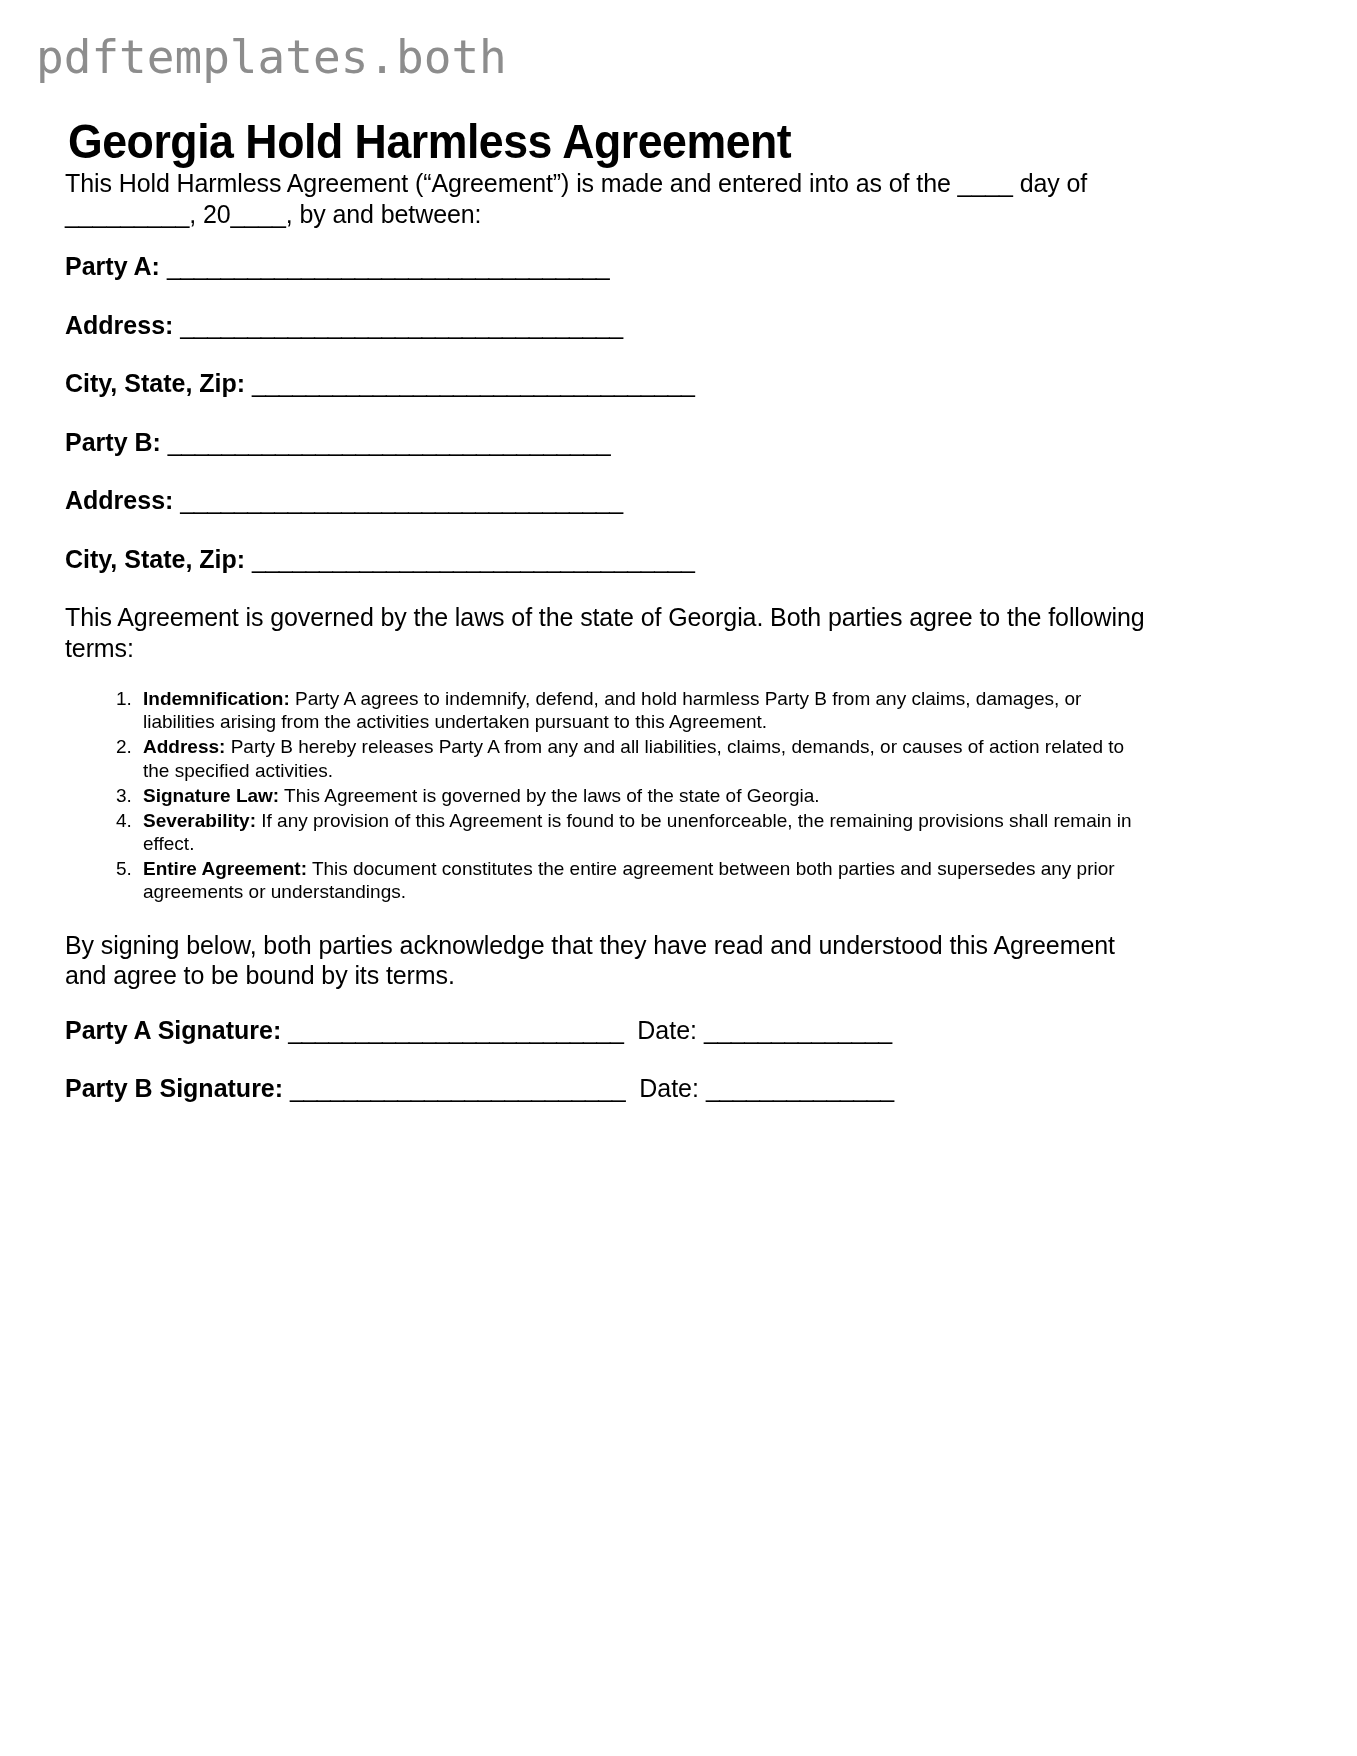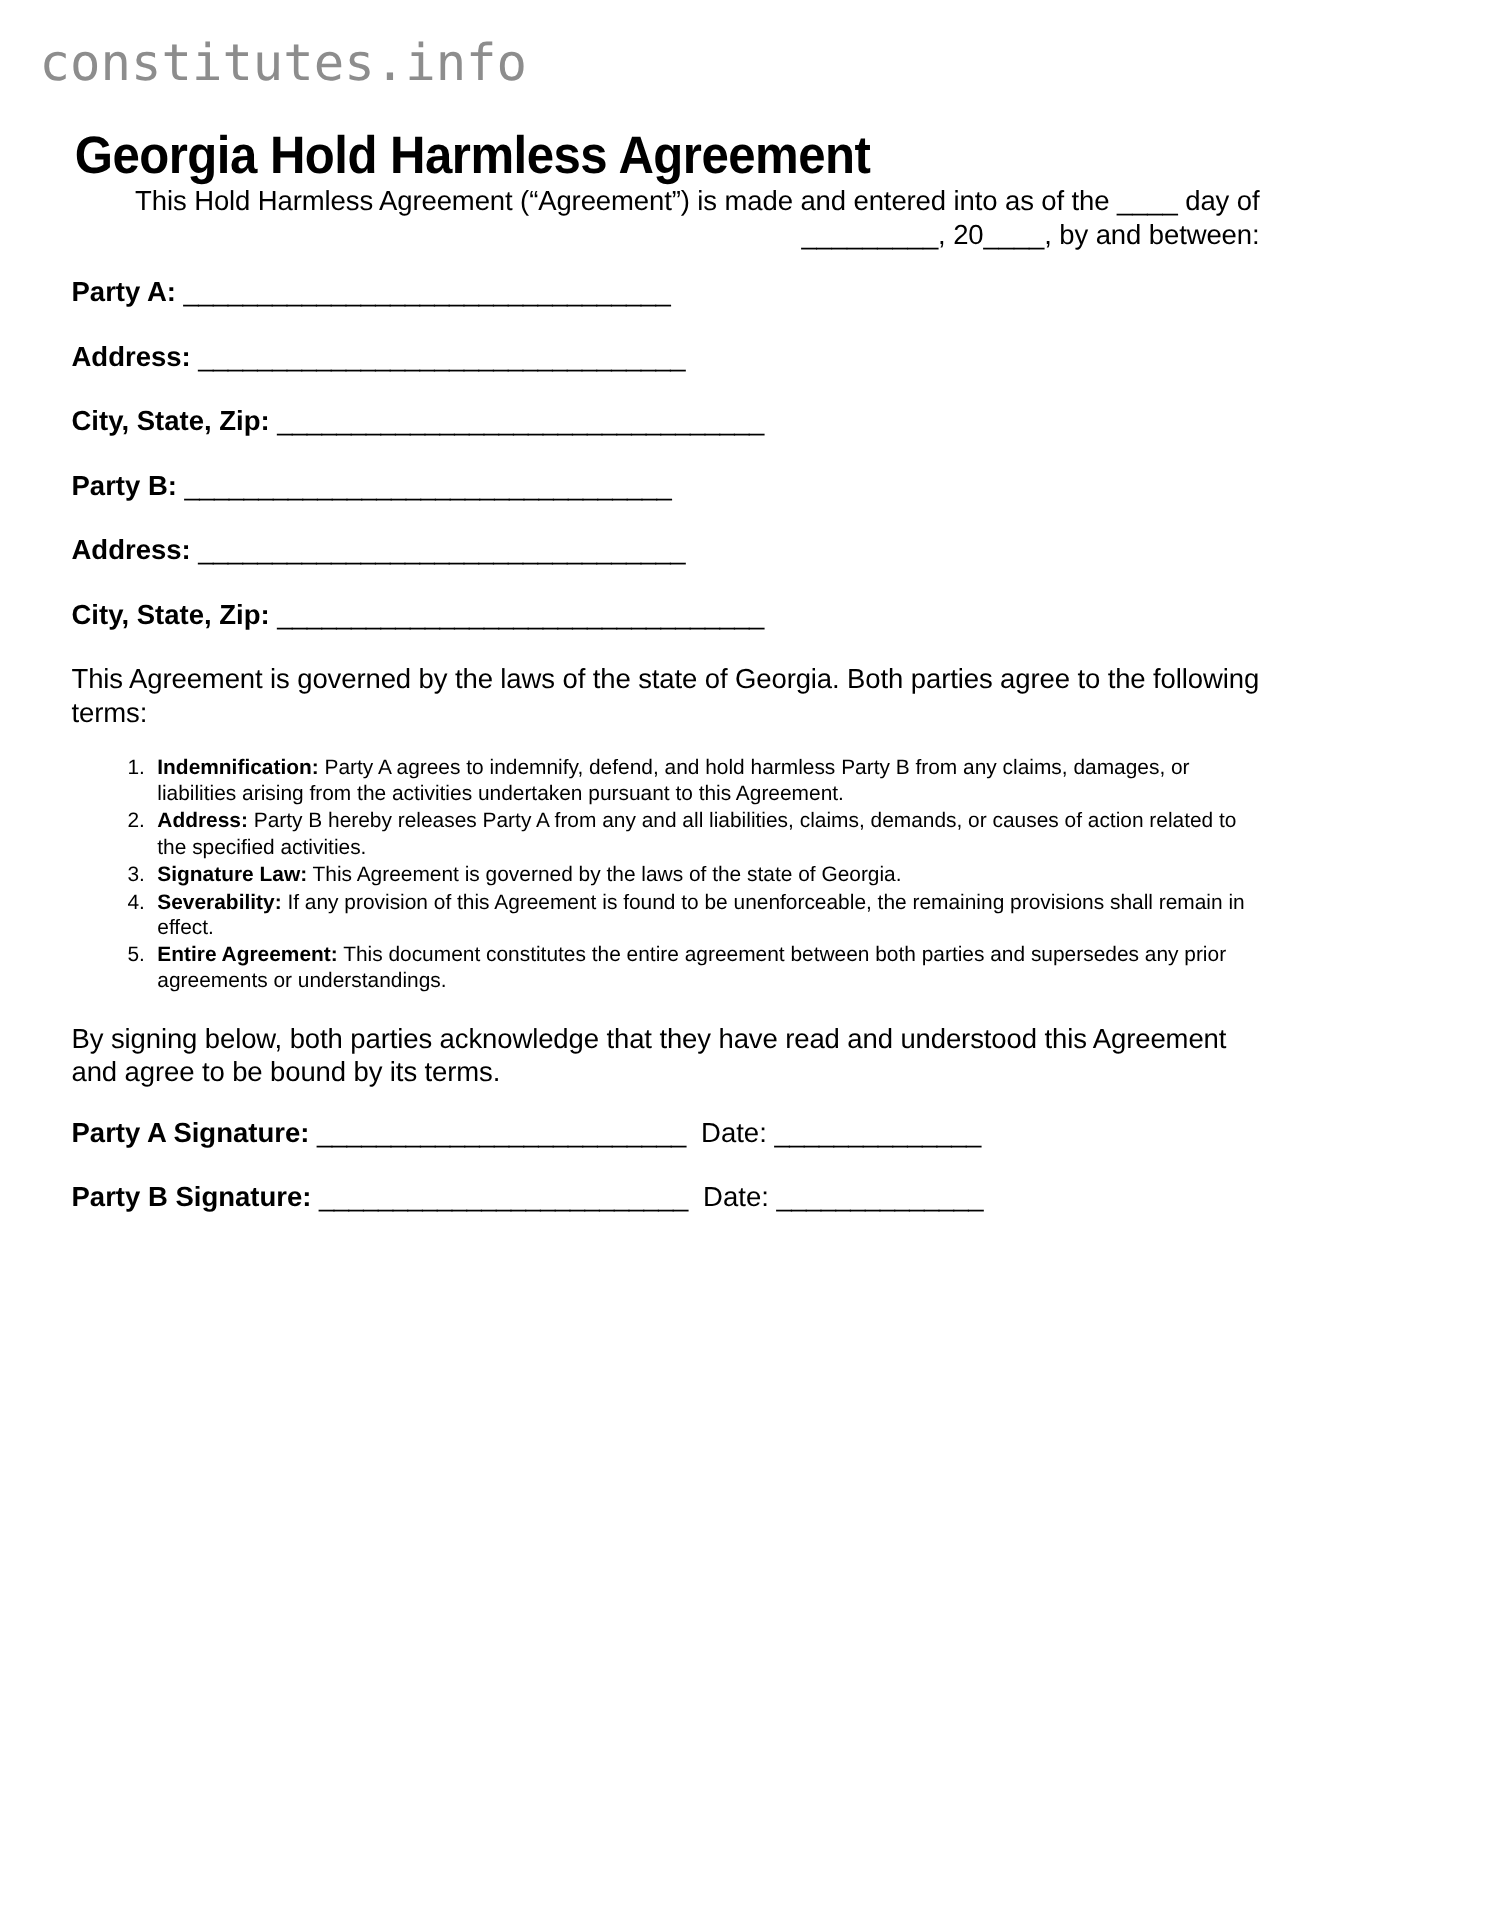--- a/index.html
+++ b/index.html
@@ -53,21 +53,20 @@
     width: 1080px;
   }
   p.body-para {
     font-size: 25px;
     line-height: 1.22;
     margin: 0 0 24px 0;
     letter-spacing: -0.1px;
   }
   p.body-para.tight {
     margin-bottom: 22px;
-    text-align: right;
   }
   .field-row {
     font-size: 25px;
     line-height: 1.22;
     margin: 0 0 28px 0;
     white-space: nowrap;
   }
   .field-label {
     font-weight: bold;
   }
@@ -107,21 +106,21 @@
   }
   .governed-para {
     margin-bottom: 26px;
   }
 </style>
 </head>
 <body>
 
 <div class="page">
 
-  <div class="watermark">constitutes.info</div>
+  <div class="watermark">pdftemplates.both</div>
 
   <h1 class="doc-title">Georgia Hold Harmless Agreement</h1>
 
   <div class="content">
 
     <p class="body-para tight">This Hold Harmless Agreement (“Agreement”) is made and entered into as of the ____ day of _________, 20____, by and between:</p>
 
     <div class="field-row">
       <span class="field-label">Party A:</span>
       <span class="blank">_________________________________</span>

